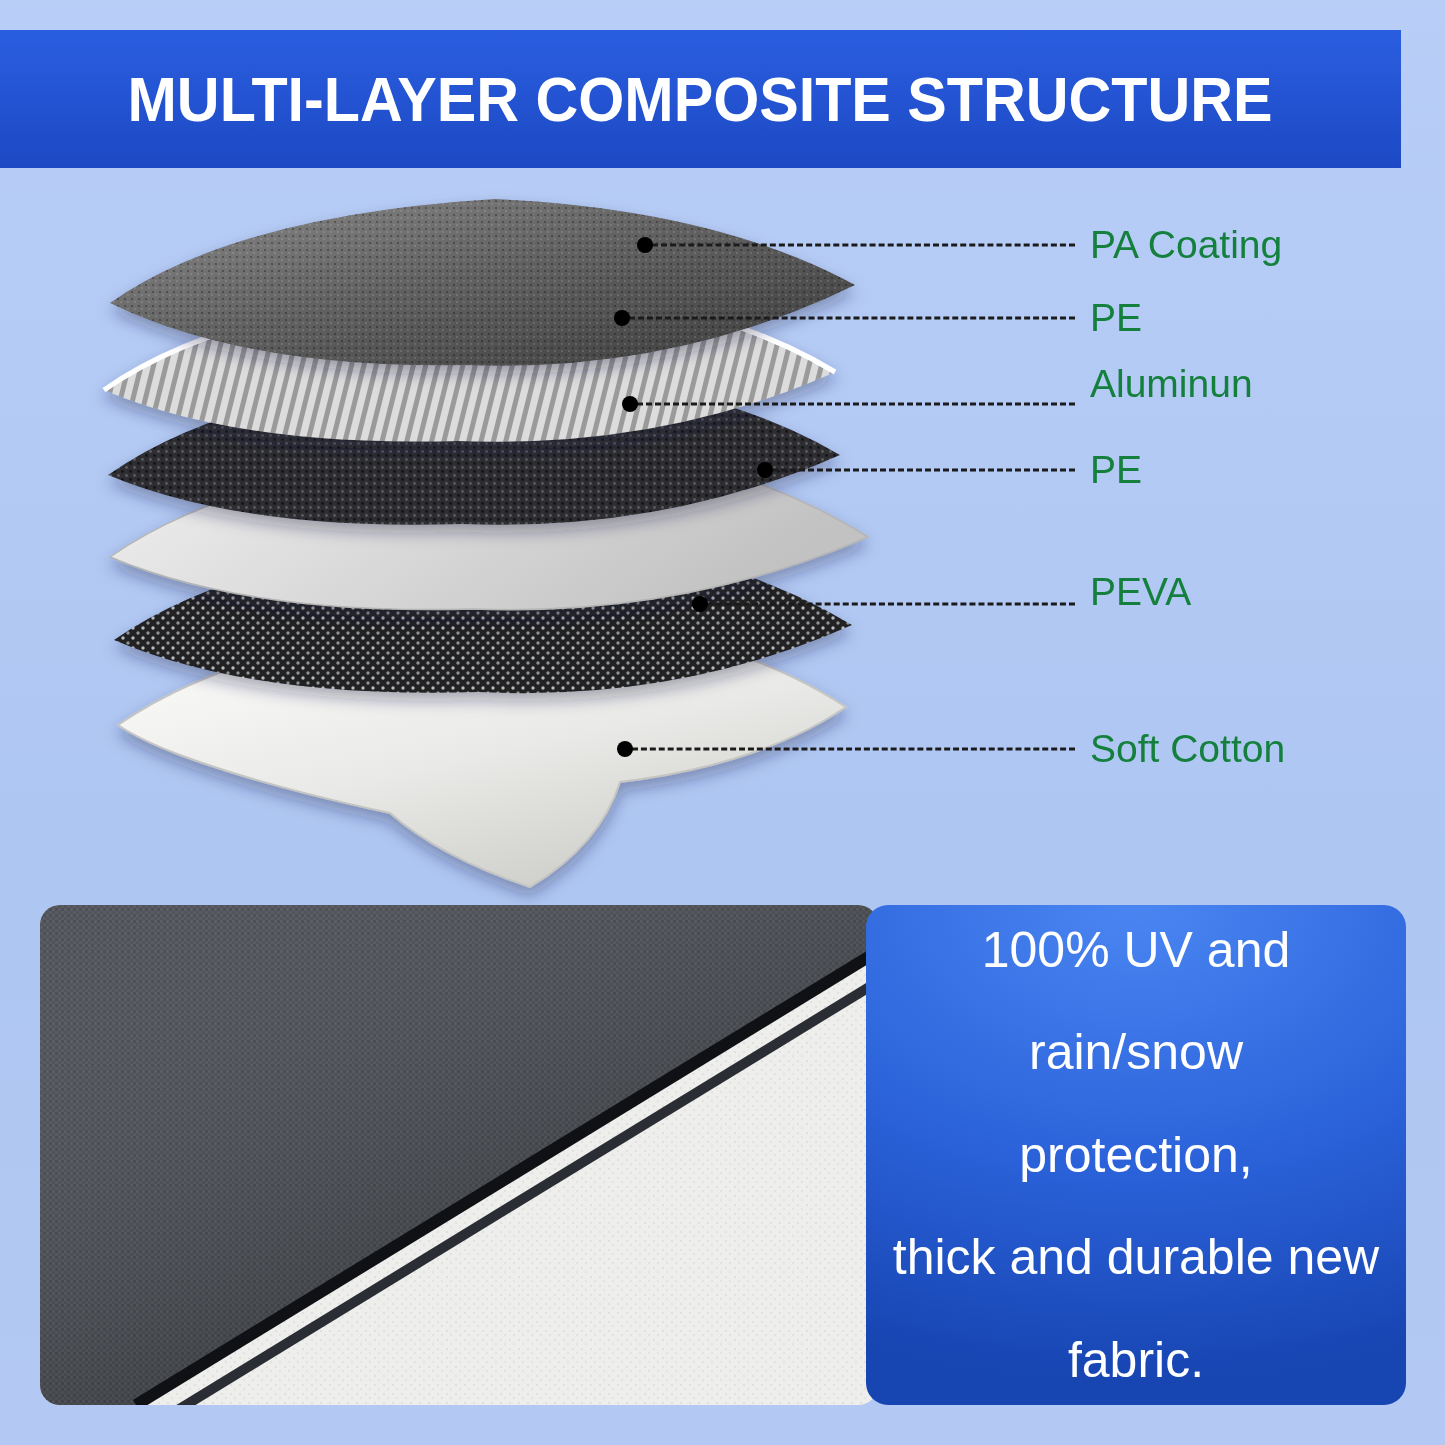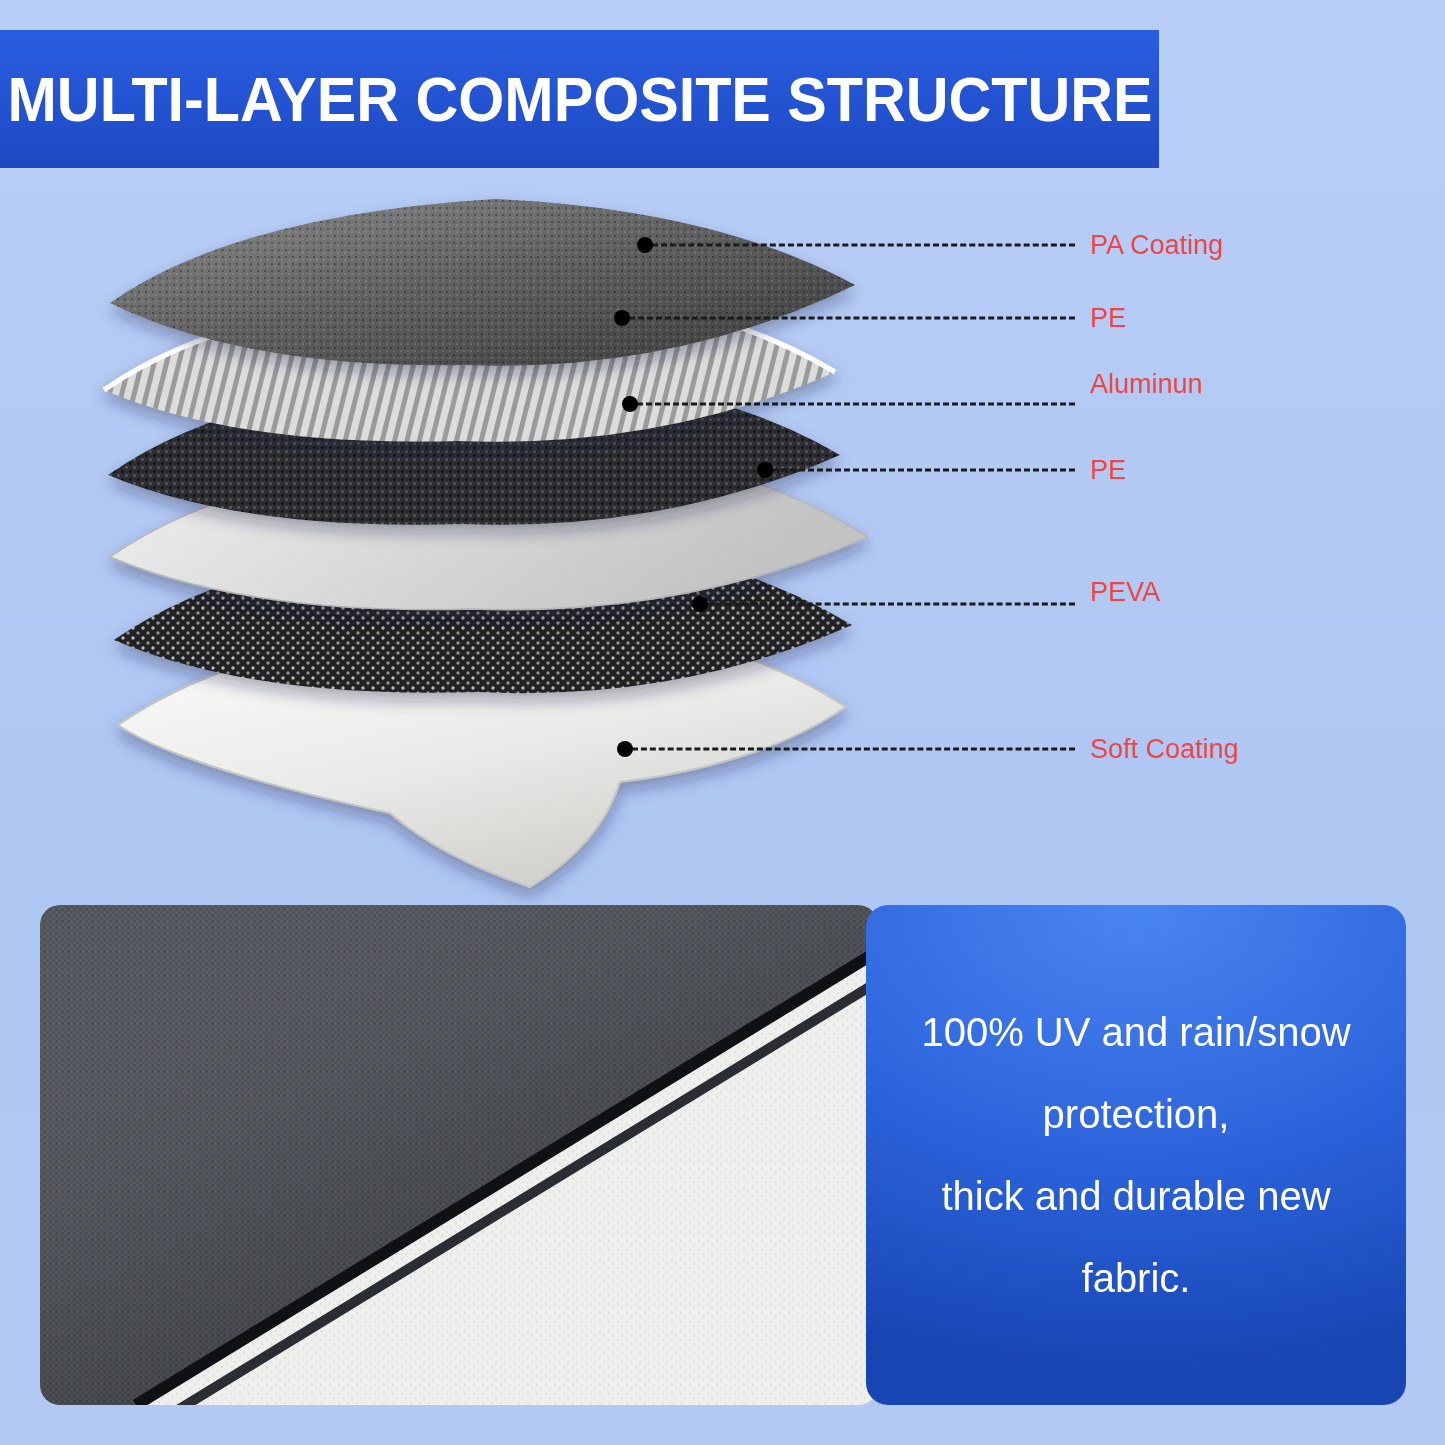--- a/index.html
+++ b/index.html
@@ -3,56 +3,56 @@
 <meta charset="utf-8">
 <style>
   html,body{margin:0;padding:0;}
   body{
     width:1445px;height:1445px;position:relative;overflow:hidden;
     background:linear-gradient(180deg,#b8cef7 0%,#aec6f2 60%,#b3c9f4 100%);
     font-family:"Liberation Sans",sans-serif;
   }
   
   .banner{
-    position:absolute;left:0;top:30px;width:1159px;height:138px;
+    position:absolute;left:0;top:30px;width:1401px;height:138px;
     background:linear-gradient(180deg,#2a5ee0 0%,#1d49c4 100%);
     display:flex;align-items:center;justify-content:center;
   }
   .banner h1{
     margin:0;color:#ffffff;font-size:63px;font-weight:bold;letter-spacing:0px;
     transform:scaleX(0.94);white-space:nowrap;
   }
   
   .layers-svg{position:absolute;left:60px;top:185px;width:840px;height:730px;}
   .callout-dot{
     position:absolute;width:16px;height:16px;border-radius:50%;
     background:#000;transform:translate(-50%,-50%);z-index:5;
   }
   .callout-dash{
     position:absolute;height:0;border-top:3px dashed #1b1b1b;
     transform:translateY(-50%);z-index:4;
   }
   .layer-label{
     position:absolute;left:1090px;transform:translateY(-50%);
-    font-size:27px;color:#ef4444;white-space:nowrap;z-index:5;
+    font-size:39px;color:#15803d;white-space:nowrap;z-index:5;
   }
   
   .photo{
     position:absolute;left:40px;top:905px;width:838px;height:500px;
     border-radius:20px;overflow:hidden;
   }
   .photo svg{display:block;width:100%;height:100%;}
   .feature-panel{
     position:absolute;left:866px;top:905px;width:540px;height:500px;
     border-radius:22px;
     background:radial-gradient(130% 95% at 50% 0%,#4a86f2 0%,#2b62da 55%,#1745b2 100%);
     display:flex;align-items:center;justify-content:center;
   }
   .feature-text{
-    color:#ffffff;font-size:40px;line-height:2.05;text-align:center;
+    color:#ffffff;font-size:50px;line-height:2.05;text-align:center;
     white-space:pre-line;padding:0 26px;
   }
 </style>
 </head>
 <body>
 
 <div class="banner">
   <h1>MULTI-LAYER COMPOSITE STRUCTURE</h1>
 </div>
 
@@ -137,21 +137,21 @@
 <div class="callout-dot" style="left:765px;top:470px"></div>
 <div class="callout-dash" style="left:772px;top:470px;width:303px"></div>
 <div class="layer-label" style="top:470px">PE</div>
 
 <div class="callout-dot" style="left:700px;top:604px"></div>
 <div class="callout-dash" style="left:707px;top:604px;width:368px"></div>
 <div class="layer-label" style="top:592px">PEVA</div>
 
 <div class="callout-dot" style="left:625px;top:749px"></div>
 <div class="callout-dash" style="left:632px;top:749px;width:443px"></div>
-<div class="layer-label" style="top:749px">Soft Coating</div>
+<div class="layer-label" style="top:749px">Soft Cotton</div>
 
 <div class="photo">
   <svg viewBox="0 0 838 500" preserveAspectRatio="none" aria-hidden="true">
     <defs>
       <pattern id="felt" width="9" height="9" patternUnits="userSpaceOnUse">
         <rect width="9" height="9" fill="#eeeeec"></rect>
         <circle cx="2" cy="3" r="1" fill="#dddcd8"></circle>
         <circle cx="6" cy="7" r="1.2" fill="#e4e3df"></circle>
       </pattern>
       <linearGradient id="feltshade" x1="0" y1="0" x2="1" y2="1">

